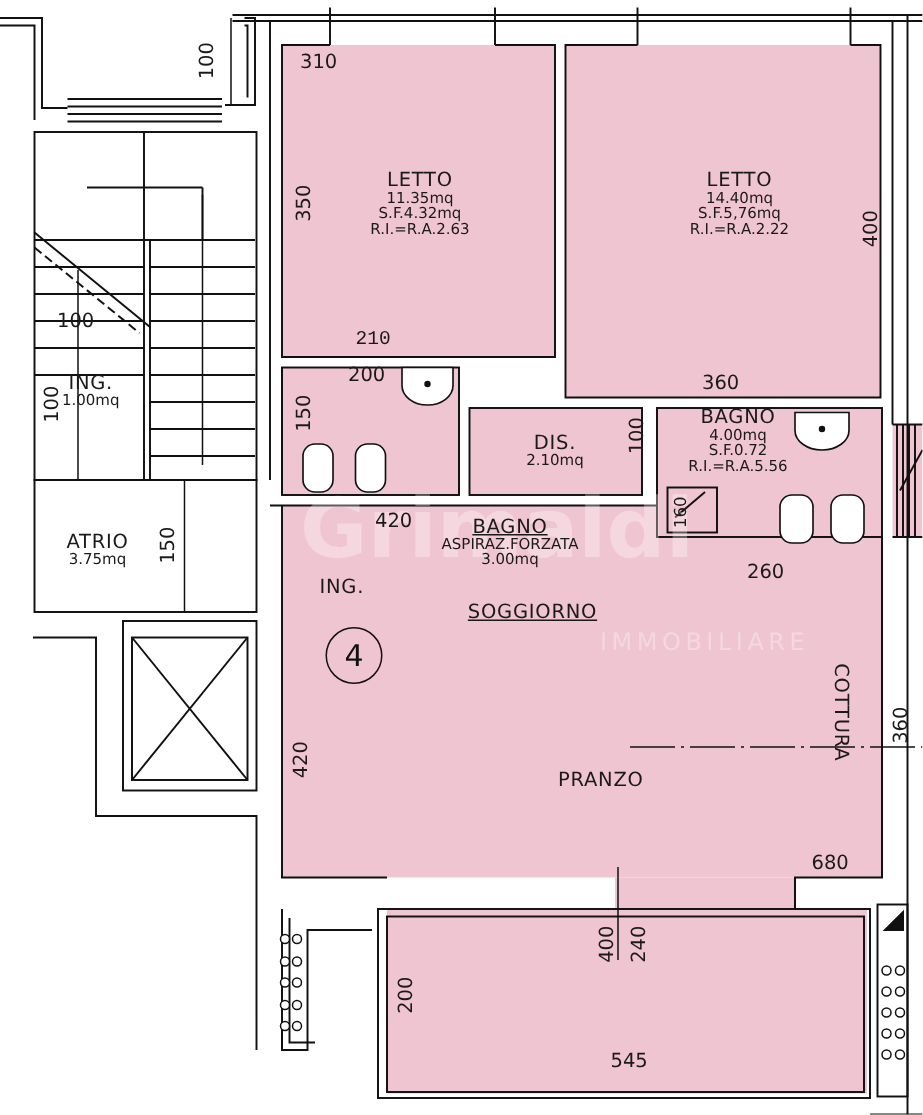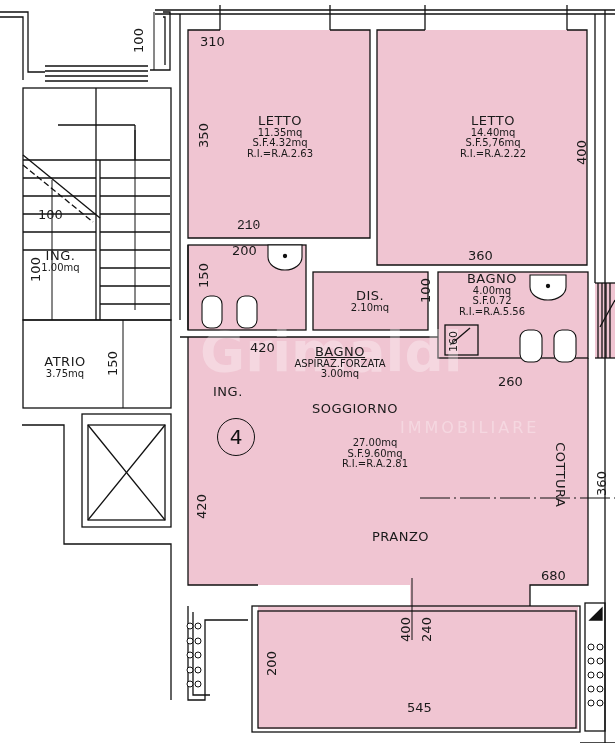--- a/index.html
+++ b/index.html
@@ -179,29 +179,24 @@
   <div class="lbl" style="left:335px; top:289px; width:70px;">
     <div class="room-name">DIS.</div>
     <div class="room-data">2.10mq</div>
   </div>
   <div class="lbl" style="left:452px; top:272px; width:80px;">
     <div class="room-name">BAGNO</div>
     <div class="room-data">4.00mq</div>
     <div class="room-data">S.F.0.72</div>
     <div class="room-data">R.I.=R.A.5.56</div>
   </div>
-  <div class="lbl" style="left:290px; top:402px; width:130px;">
+  <div class="lbl" style="left:290px; top:402px; width:130px;text-decoration:underline;">
     <div class="room-name">SOGGIORNO</div>
   </div>
-  <div class="lbl" style="left:320px; top:438px; width:110px;">
-    <div class="room-data">27.00mq</div>
-    <div class="room-data">S.F.9.60mq</div>
-    <div class="room-data">R.I.=R.A.2.81</div>
-  </div>
-  <div class="lbl room-name" style="left:372px; top:514px;margin-top:16px;">PRANZO</div>
+  <div class="lbl room-name" style="left:372px; top:514px;">PRANZO</div>
   <div class="lbl room-name" style="left:527px; top:468px; transform:rotate(90deg); transform-origin:center;">COTTURA</div>
   <div class="lbl room-name" style="left:213px; top:385px;">ING.</div>
   <div class="lbl" style="left:38px; top:249px; width:45px;">
     <div class="room-name">ING.</div>
     <div class="room-data">1.00mq</div>
   </div>
   <div class="lbl" style="left:35px; top:355px; width:60px;">
     <div class="room-name">ATRIO</div>
     <div class="room-data">3.75mq</div>
   </div>

